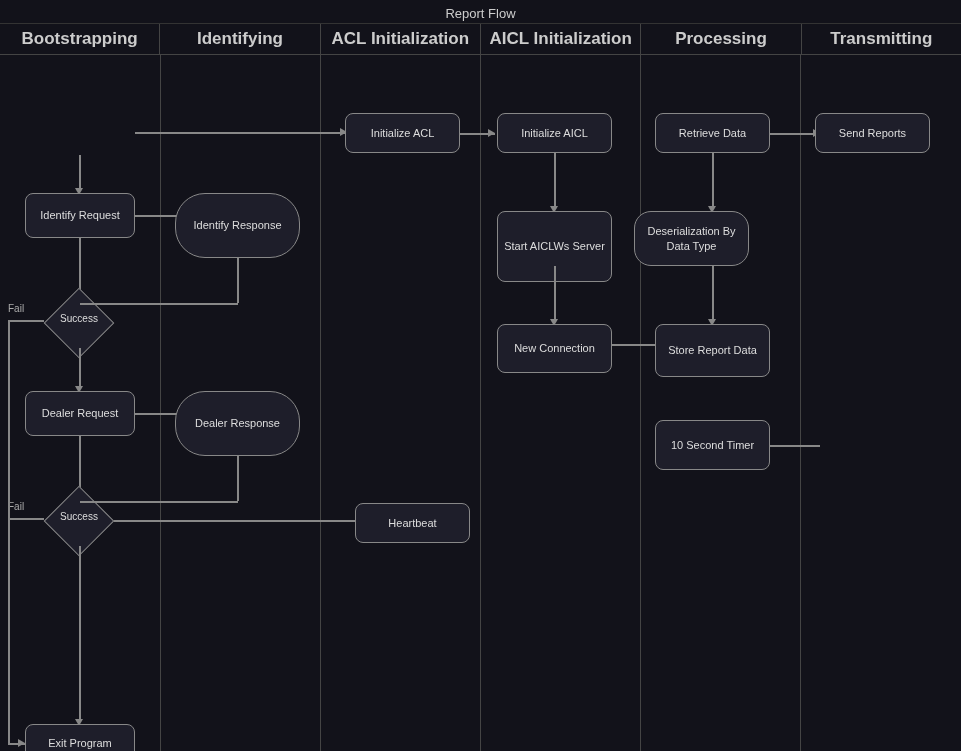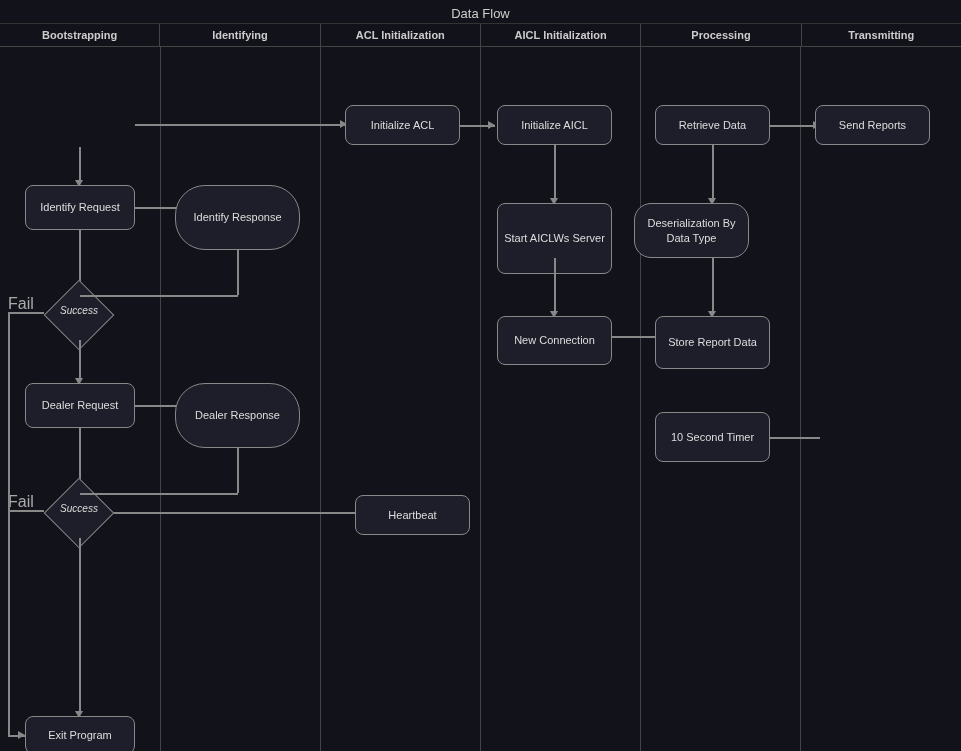--- a/index.html
+++ b/index.html
@@ -25,21 +25,21 @@
     .swimlane-container {
       display: flex;
       width: 100%;
       border-bottom: 1px solid #444;
     }
 
     .swimlane-header {
       flex: 1;
       text-align: center;
       padding: 5px 2px;
-      font-size: 11px;
+      font-size: 17px;
       color: #ccc;
       border-right: 1px solid #444;
       font-weight: bold;
     }
     .swimlane-header:last-child { border-right: none; }
 
     .main-area {
       position: relative;
       width: 961px;
       height: 710px;
@@ -67,21 +67,20 @@
       font-size: 11px;
       color: #ddd;
       line-height: 1.3;
     }
 
     
     .diamond {
       position: absolute;
       width: 70px;
       height: 50px;
-      font-style: italic;
     }
     .diamond-inner {
       position: absolute;
       width: 50px;
       height: 50px;
       top: 0;
       left: 10px;
       background: #1e1e2a;
       border: 1.5px solid #888;
       transform: rotate(45deg);
@@ -121,28 +120,28 @@
       position: absolute;
       width: 0;
       height: 0;
       border-top: 4px solid transparent;
       border-bottom: 4px solid transparent;
       border-left: 7px solid #888;
     }
 
     .arrow-label {
       position: absolute;
-      font-size: 16px;
+      font-size: 10px;
       color: #aaa;
     }
   </style>
 </head>
 <body>
 
-<div class="diagram-title">Data Flow</div>
+<div class="diagram-title">Report Flow</div>
 
 <div class="swimlane-container">
   <div class="swimlane-header">Bootstrapping</div>
   <div class="swimlane-header">Identifying</div>
   <div class="swimlane-header">ACL Initialization</div>
   <div class="swimlane-header">AICL Initialization</div>
   <div class="swimlane-header">Processing</div>
   <div class="swimlane-header">Transmitting</div>
 </div>
 

